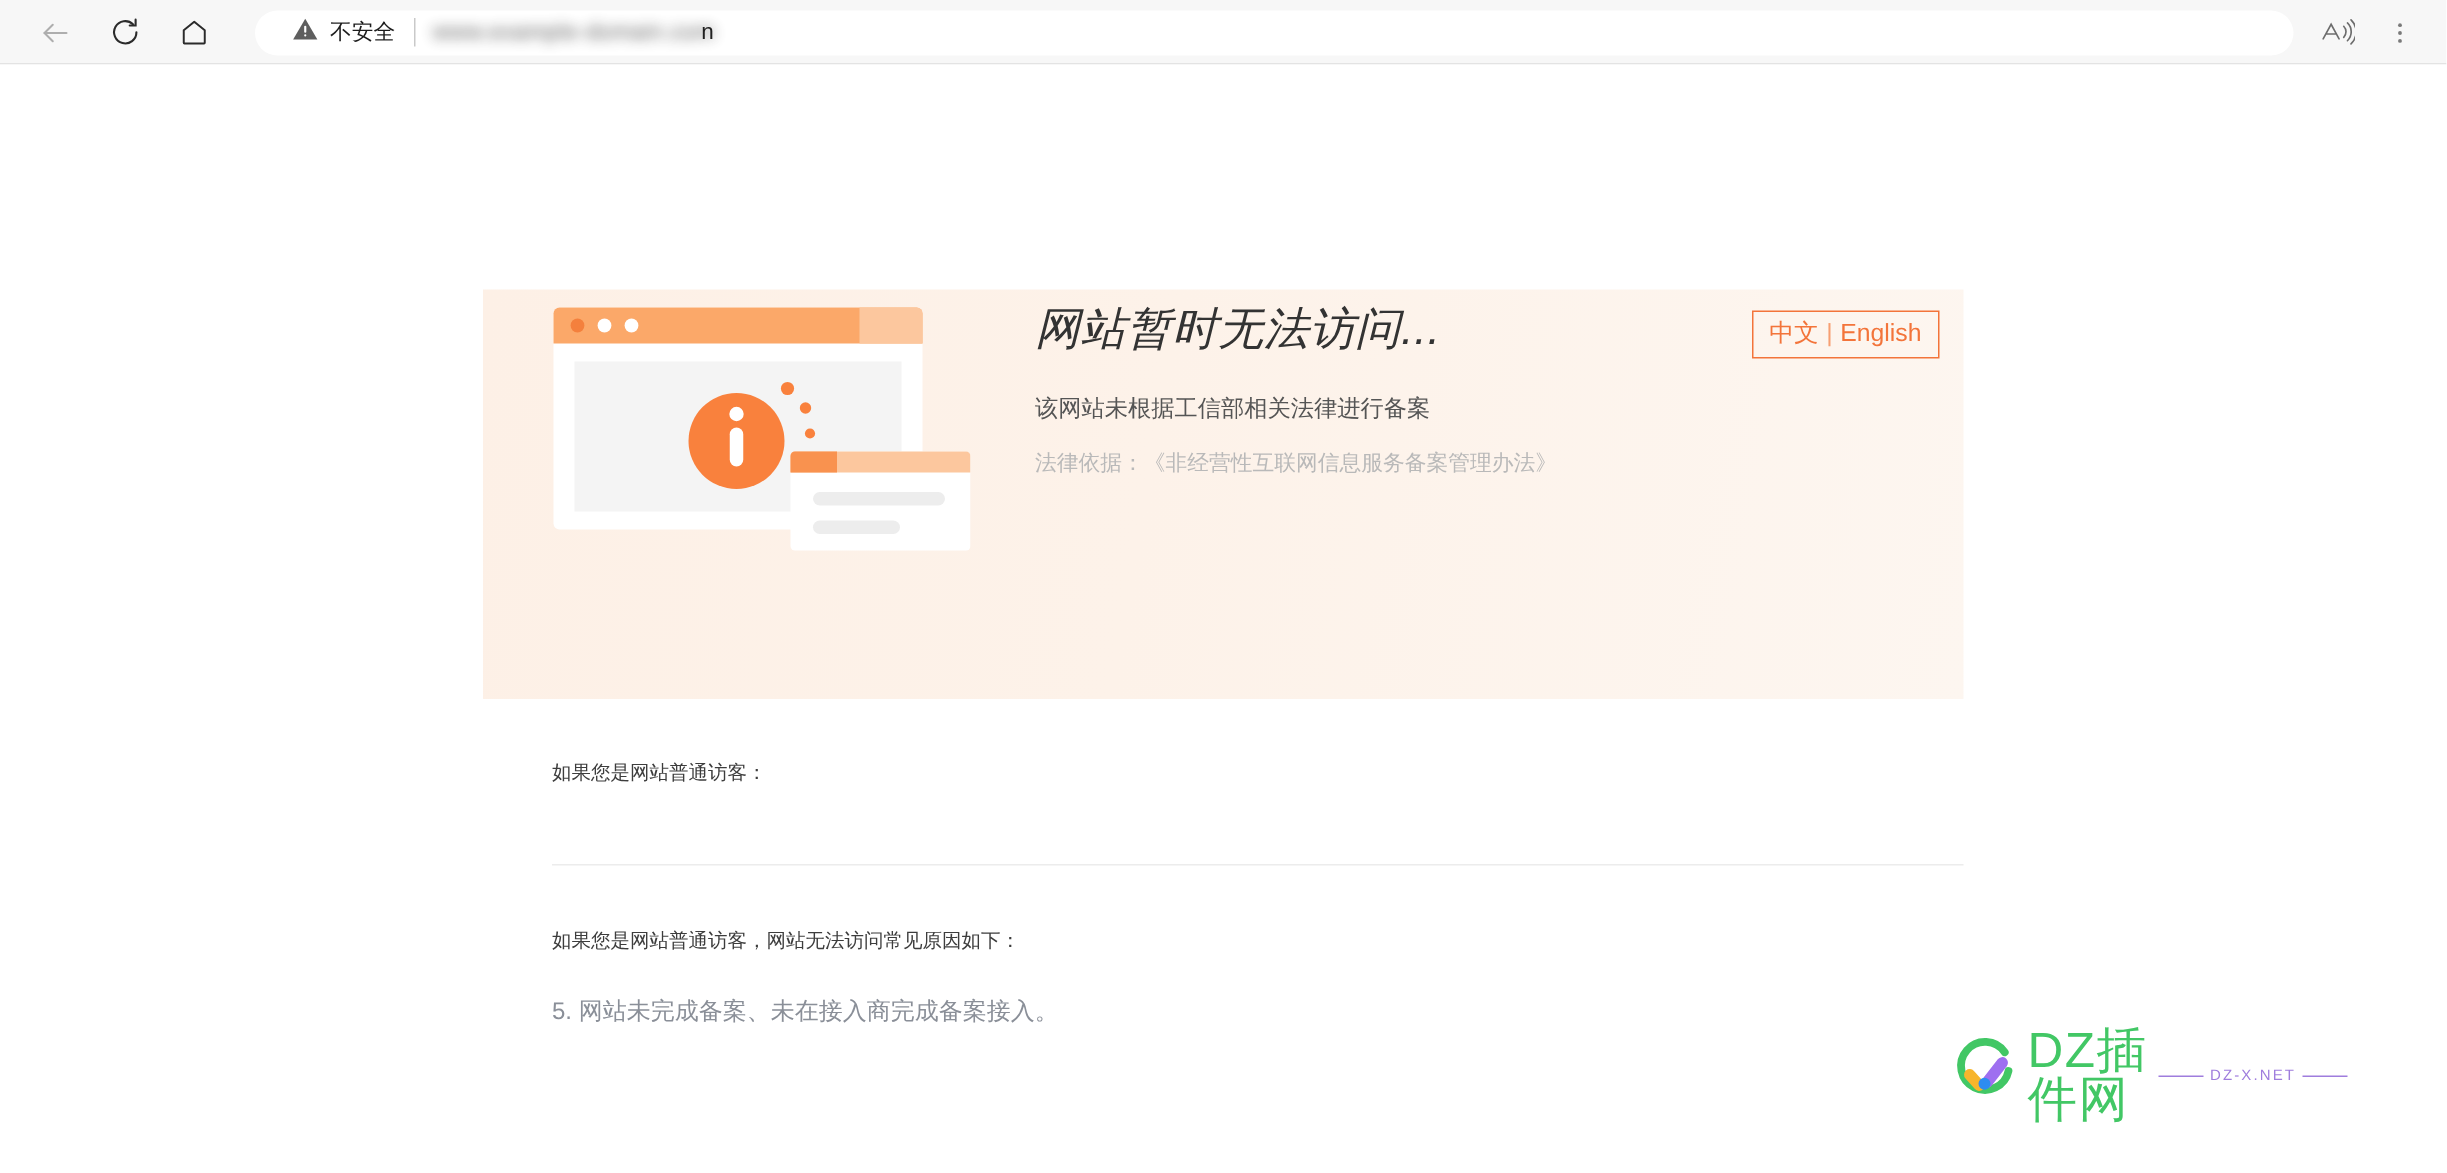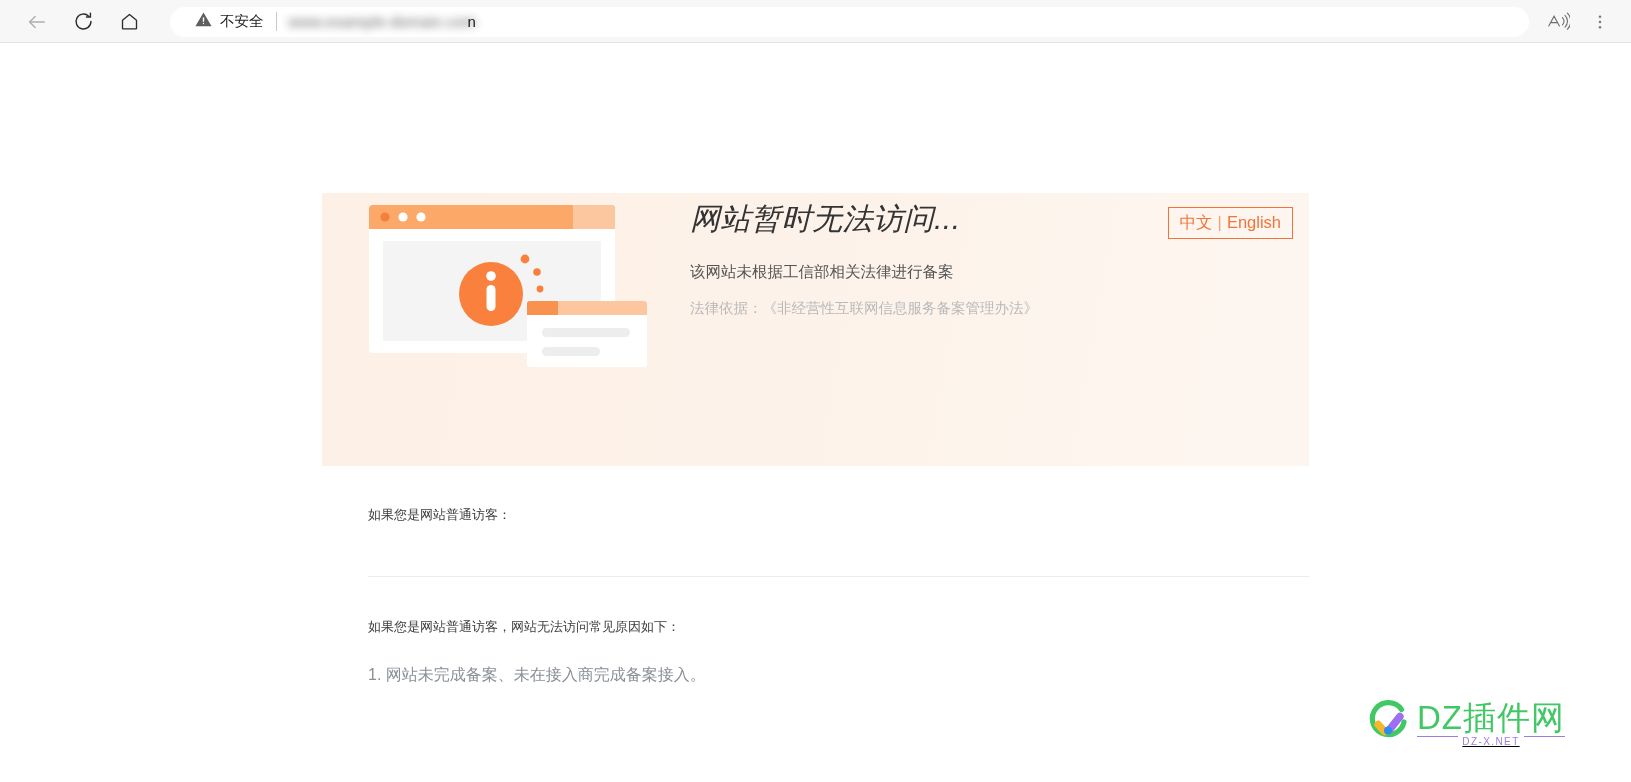--- a/index.html
+++ b/index.html
@@ -214,36 +214,35 @@
   .watermark {
     position: absolute;
     right: 66px;
     bottom: 33px;
     display: flex;
     align-items: center;
     gap: 6px;
   }
   .wm-text-wrap {
     display: flex;
-    flex-direction: column;
+    flex-direction: row;
     align-items: center;
   }
   .wm-text {
     font-size: 33px;
     color: #42c765;
     letter-spacing: 1px;
     line-height: 1;
   }
   .wm-sub {
     display: flex;
-    align-items: flex-start;
+    align-items: center;
     gap: 4px;
     margin-top: 2px;
     width: 100%;
-    text-decoration: underline;
   }
   .wm-rule {
     flex: 1 1 auto;
     height: 1px;
     background: #9f7ddd;
   }
   .wm-sub-text {
     font-size: 10px;
     color: #9f7ddd;
     letter-spacing: 1.4px;
@@ -370,21 +369,21 @@
     </div>
 
     <div class="section sec-first">
       <h2 class="sec-head">如果您是网站普通访客：</h2>
       <div class="divider"></div>
     </div>
 
     <div class="section sec-second">
       <h2 class="sec-head">如果您是网站普通访客，网站无法访问常见原因如下：</h2>
       <ul class="reason-list">
-        <li>1. 网站未完成备案、未在接入商完成备案接入。</li>
+        <li>5. 网站未完成备案、未在接入商完成备案接入。</li>
       </ul>
     </div>
 
   </div>
 
   <div class="watermark">
     <span>
       <svg width="46" height="46" viewBox="0 0 46 46">
         <path d="M36.5 10.5A16 16 0 1 0 39 23" fill="none" stroke="#42c765" stroke-width="5.2" stroke-linecap="round"></path>
         <rect x="12.5" y="20.5" width="7.6" height="17" rx="3.8" fill="#f7b52c" transform="rotate(-42 16.3 29)"></rect>

